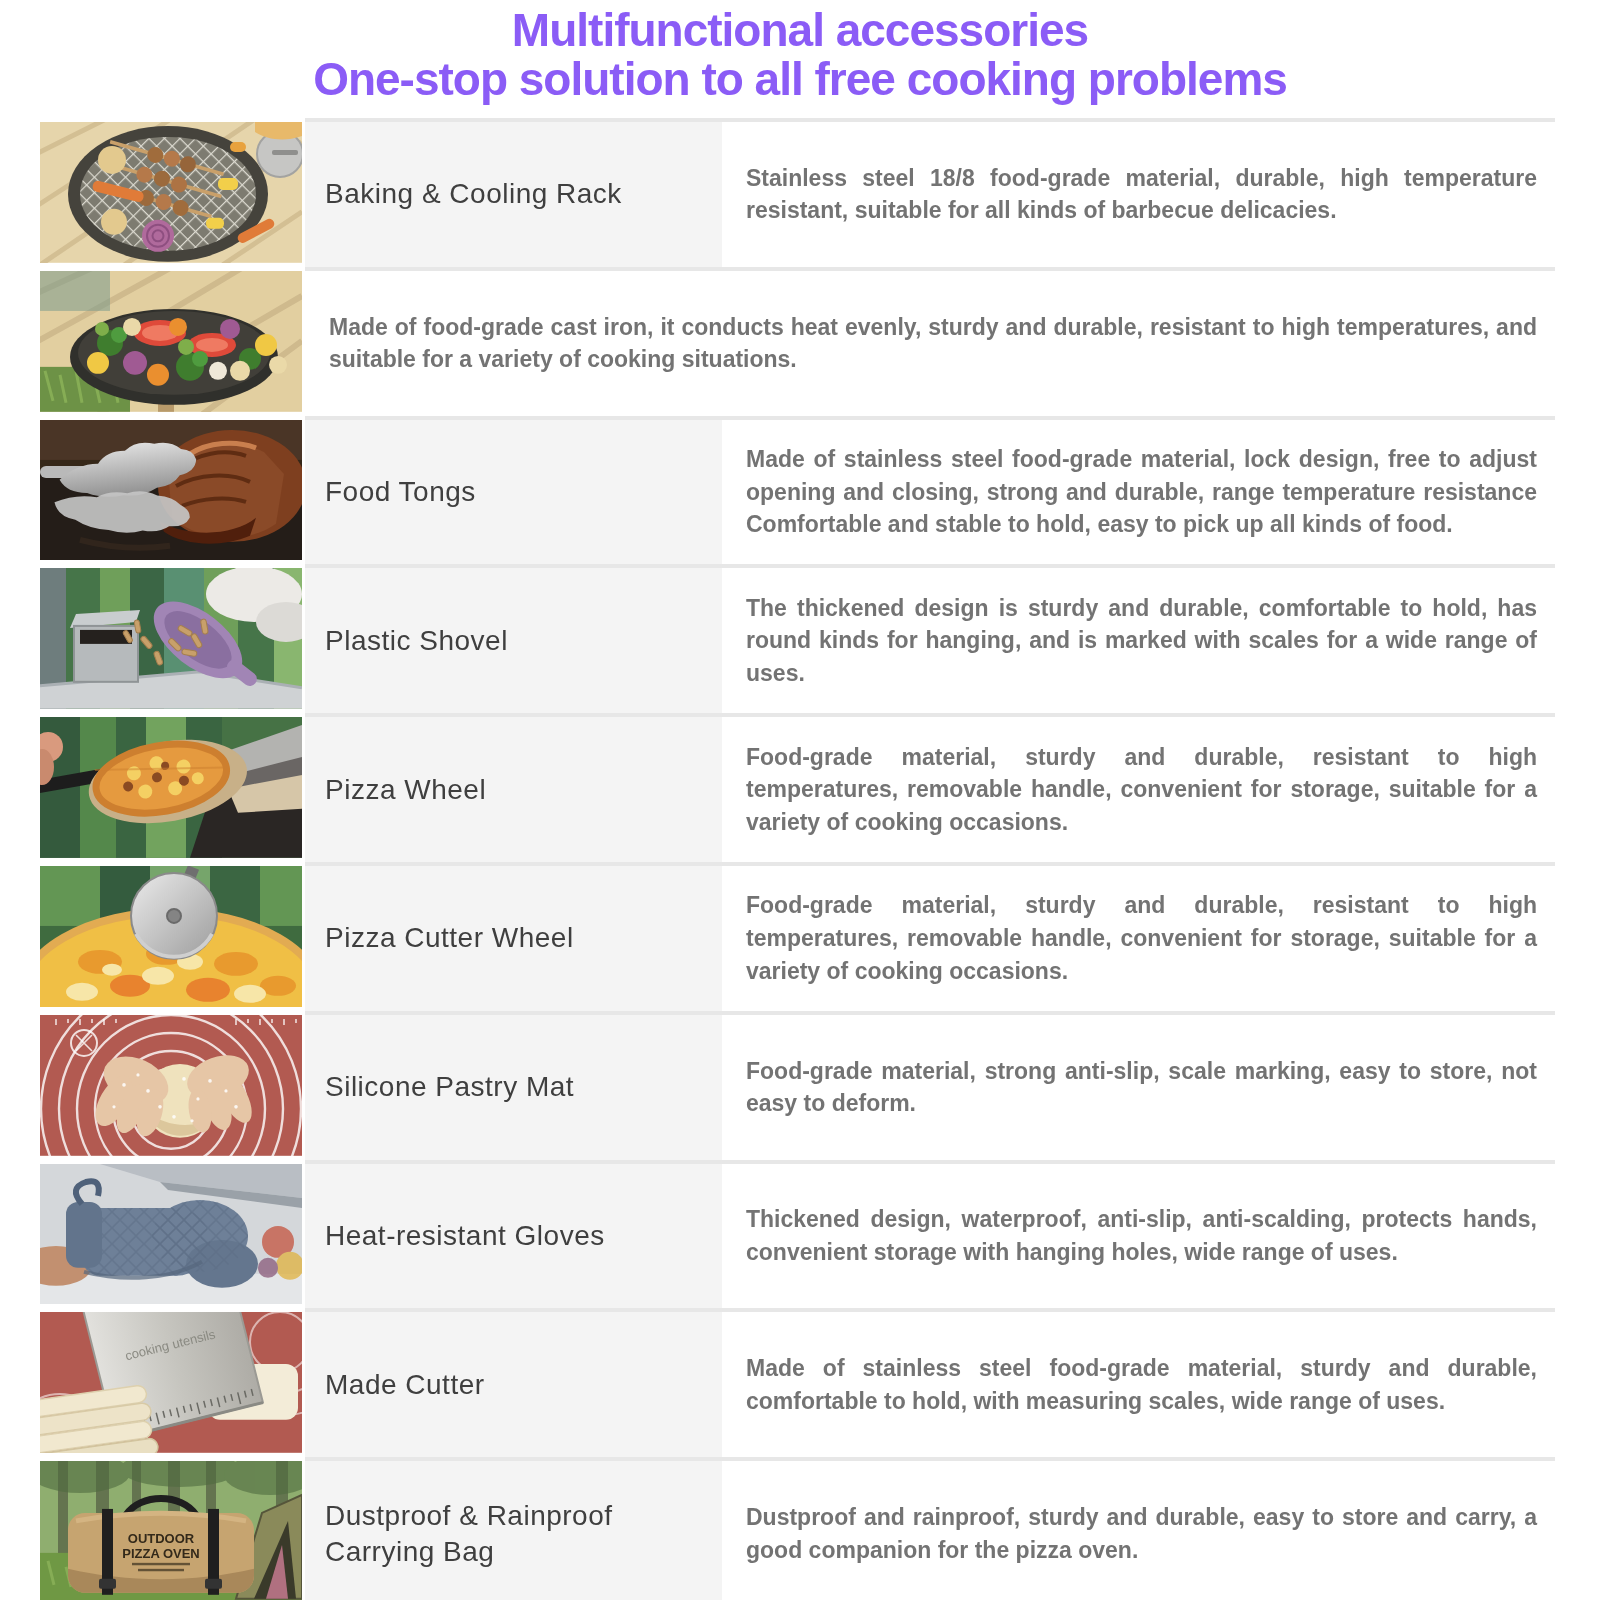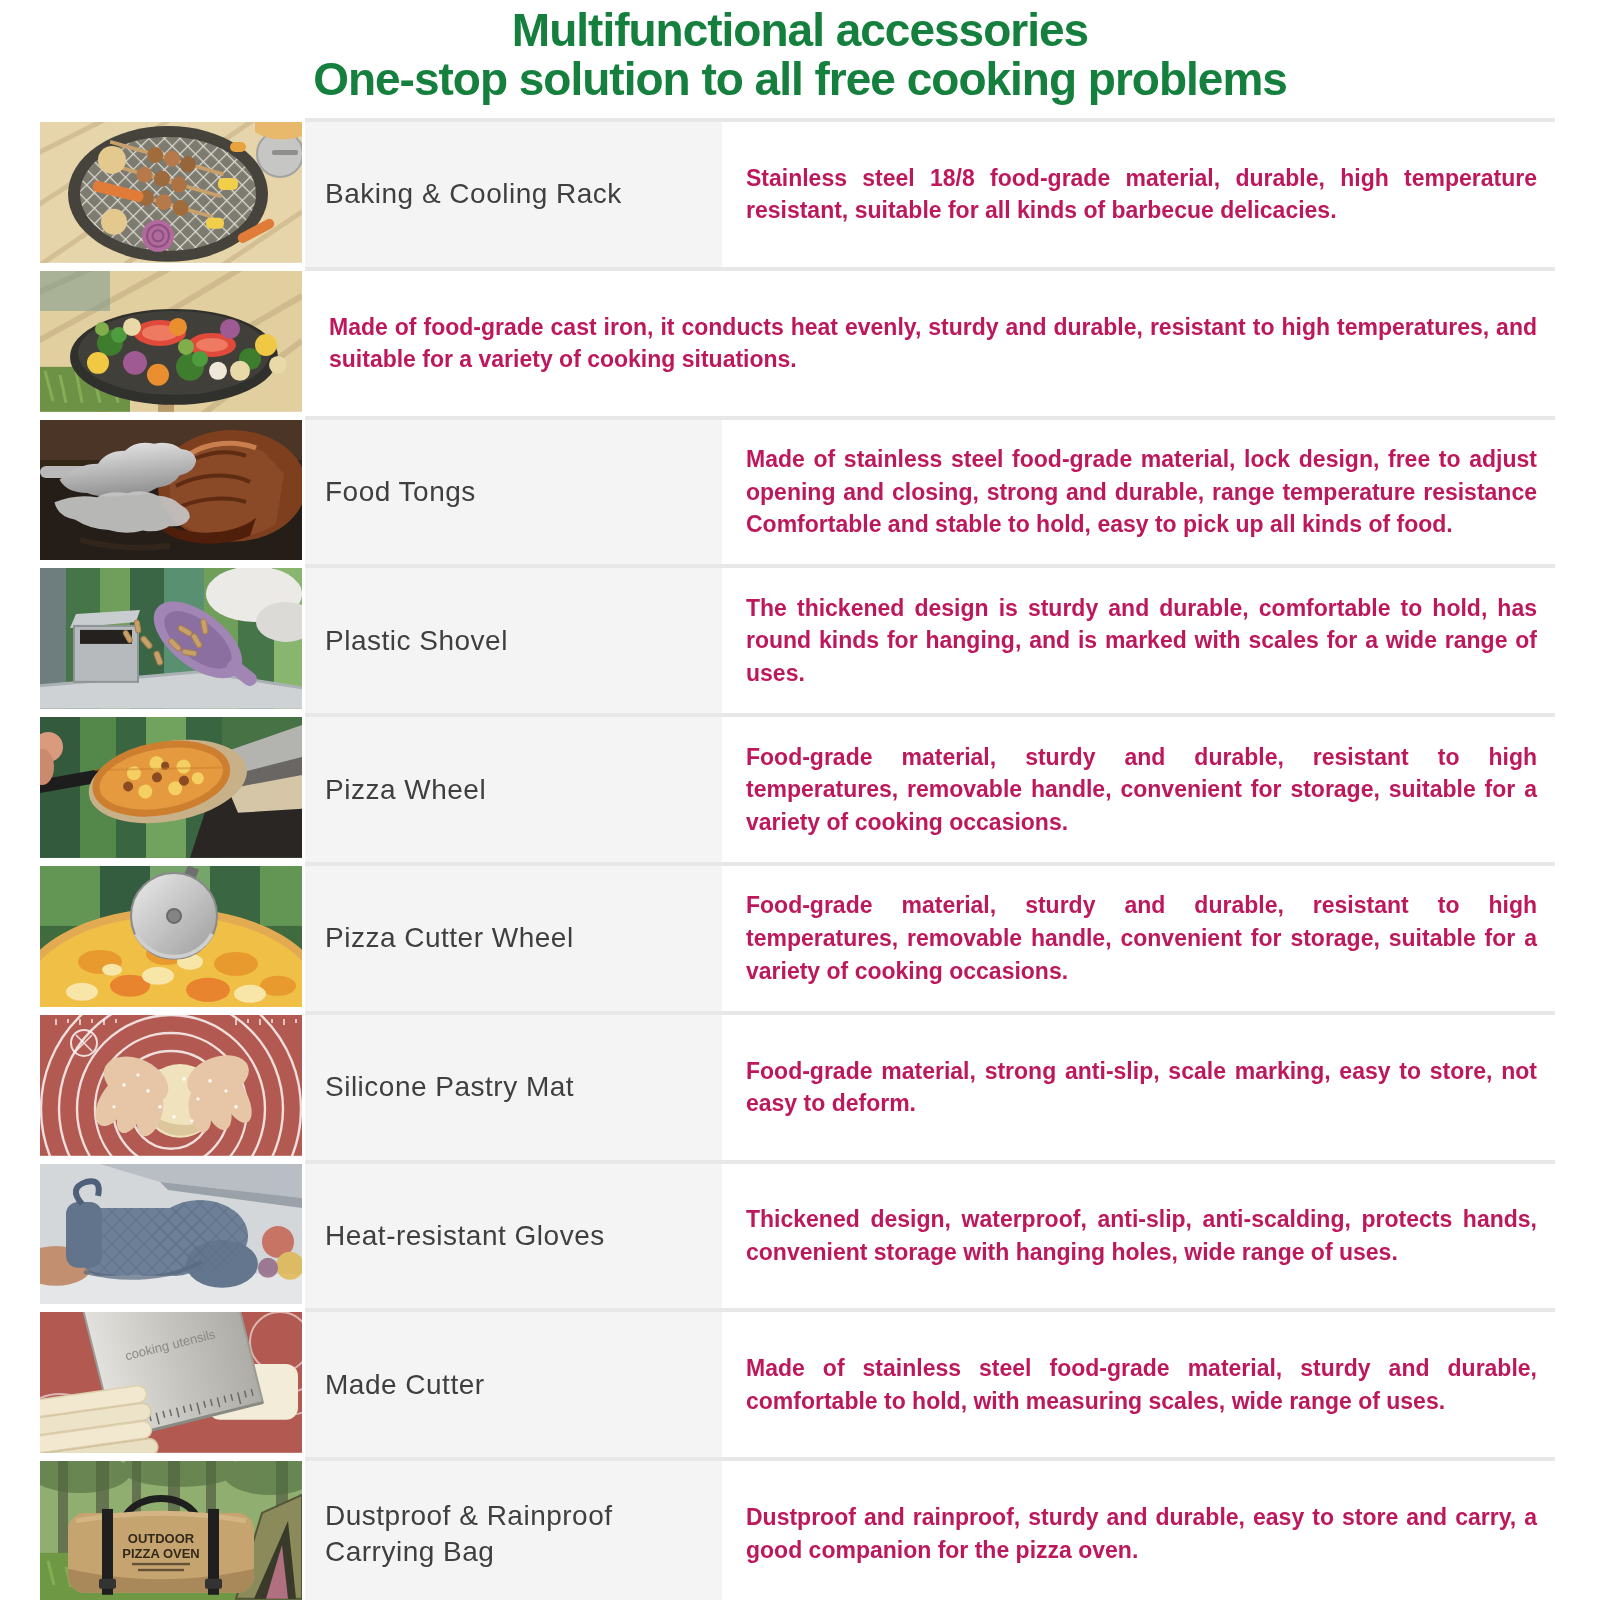--- a/index.html
+++ b/index.html
@@ -1,35 +1,35 @@
 <!DOCTYPE html>
 <html><head>
 <meta charset="utf-8">
 <style>
   html,body{margin:0;padding:0;background:#ffffff;}
   body{width:1600px;height:1600px;overflow:hidden;font-family:"Liberation Sans",sans-serif;}
 
   .page{width:1600px;height:1600px;background:#fff;}
 
-  .header{height:112px;padding-top:6px;text-align:center;color:#15803d;}
+  .header{height:112px;padding-top:6px;text-align:center;color:#8b5cf6;}
   .header h1{margin:0;font-size:46px;line-height:1.06;font-weight:800;letter-spacing:-1px;}
 
   .table{padding:0 45px 0 40px;}
   .row{display:flex;height:148.8px;align-items:stretch;}
 
   .img-cell{width:265px;box-sizing:border-box;padding:4px 3px 4px 0;background:#fff;}
   .img-cell svg{display:block;width:262px;height:140.8px;}
 
   .name-cell{width:417px;box-sizing:border-box;background:#f4f4f4;border-top:4px solid #e7e7e7;
     display:flex;align-items:center;padding-left:20px;}
   .name-cell .pname{font-size:28px;font-weight:300;letter-spacing:.5px;color:#3f3f3f;line-height:1.28;}
 
   .desc-cell{flex:1;box-sizing:border-box;border-top:4px solid #e7e7e7;background:#fff;
     display:flex;align-items:center;padding:0 18px 0 24px;}
-  .desc-cell p{margin:0;font-size:23px;font-weight:700;line-height:1.42;color:#be185d;text-align:justify;}
+  .desc-cell p{margin:0;font-size:23px;font-weight:700;line-height:1.42;color:#737373;text-align:justify;}
 </style>
 </head>
 <body>
 
 <div class="page">
 
   <div class="header">
     <h1>
       <span>Multifunctional accessories</span><br>
       <span>One-stop solution to all free cooking problems</span>

